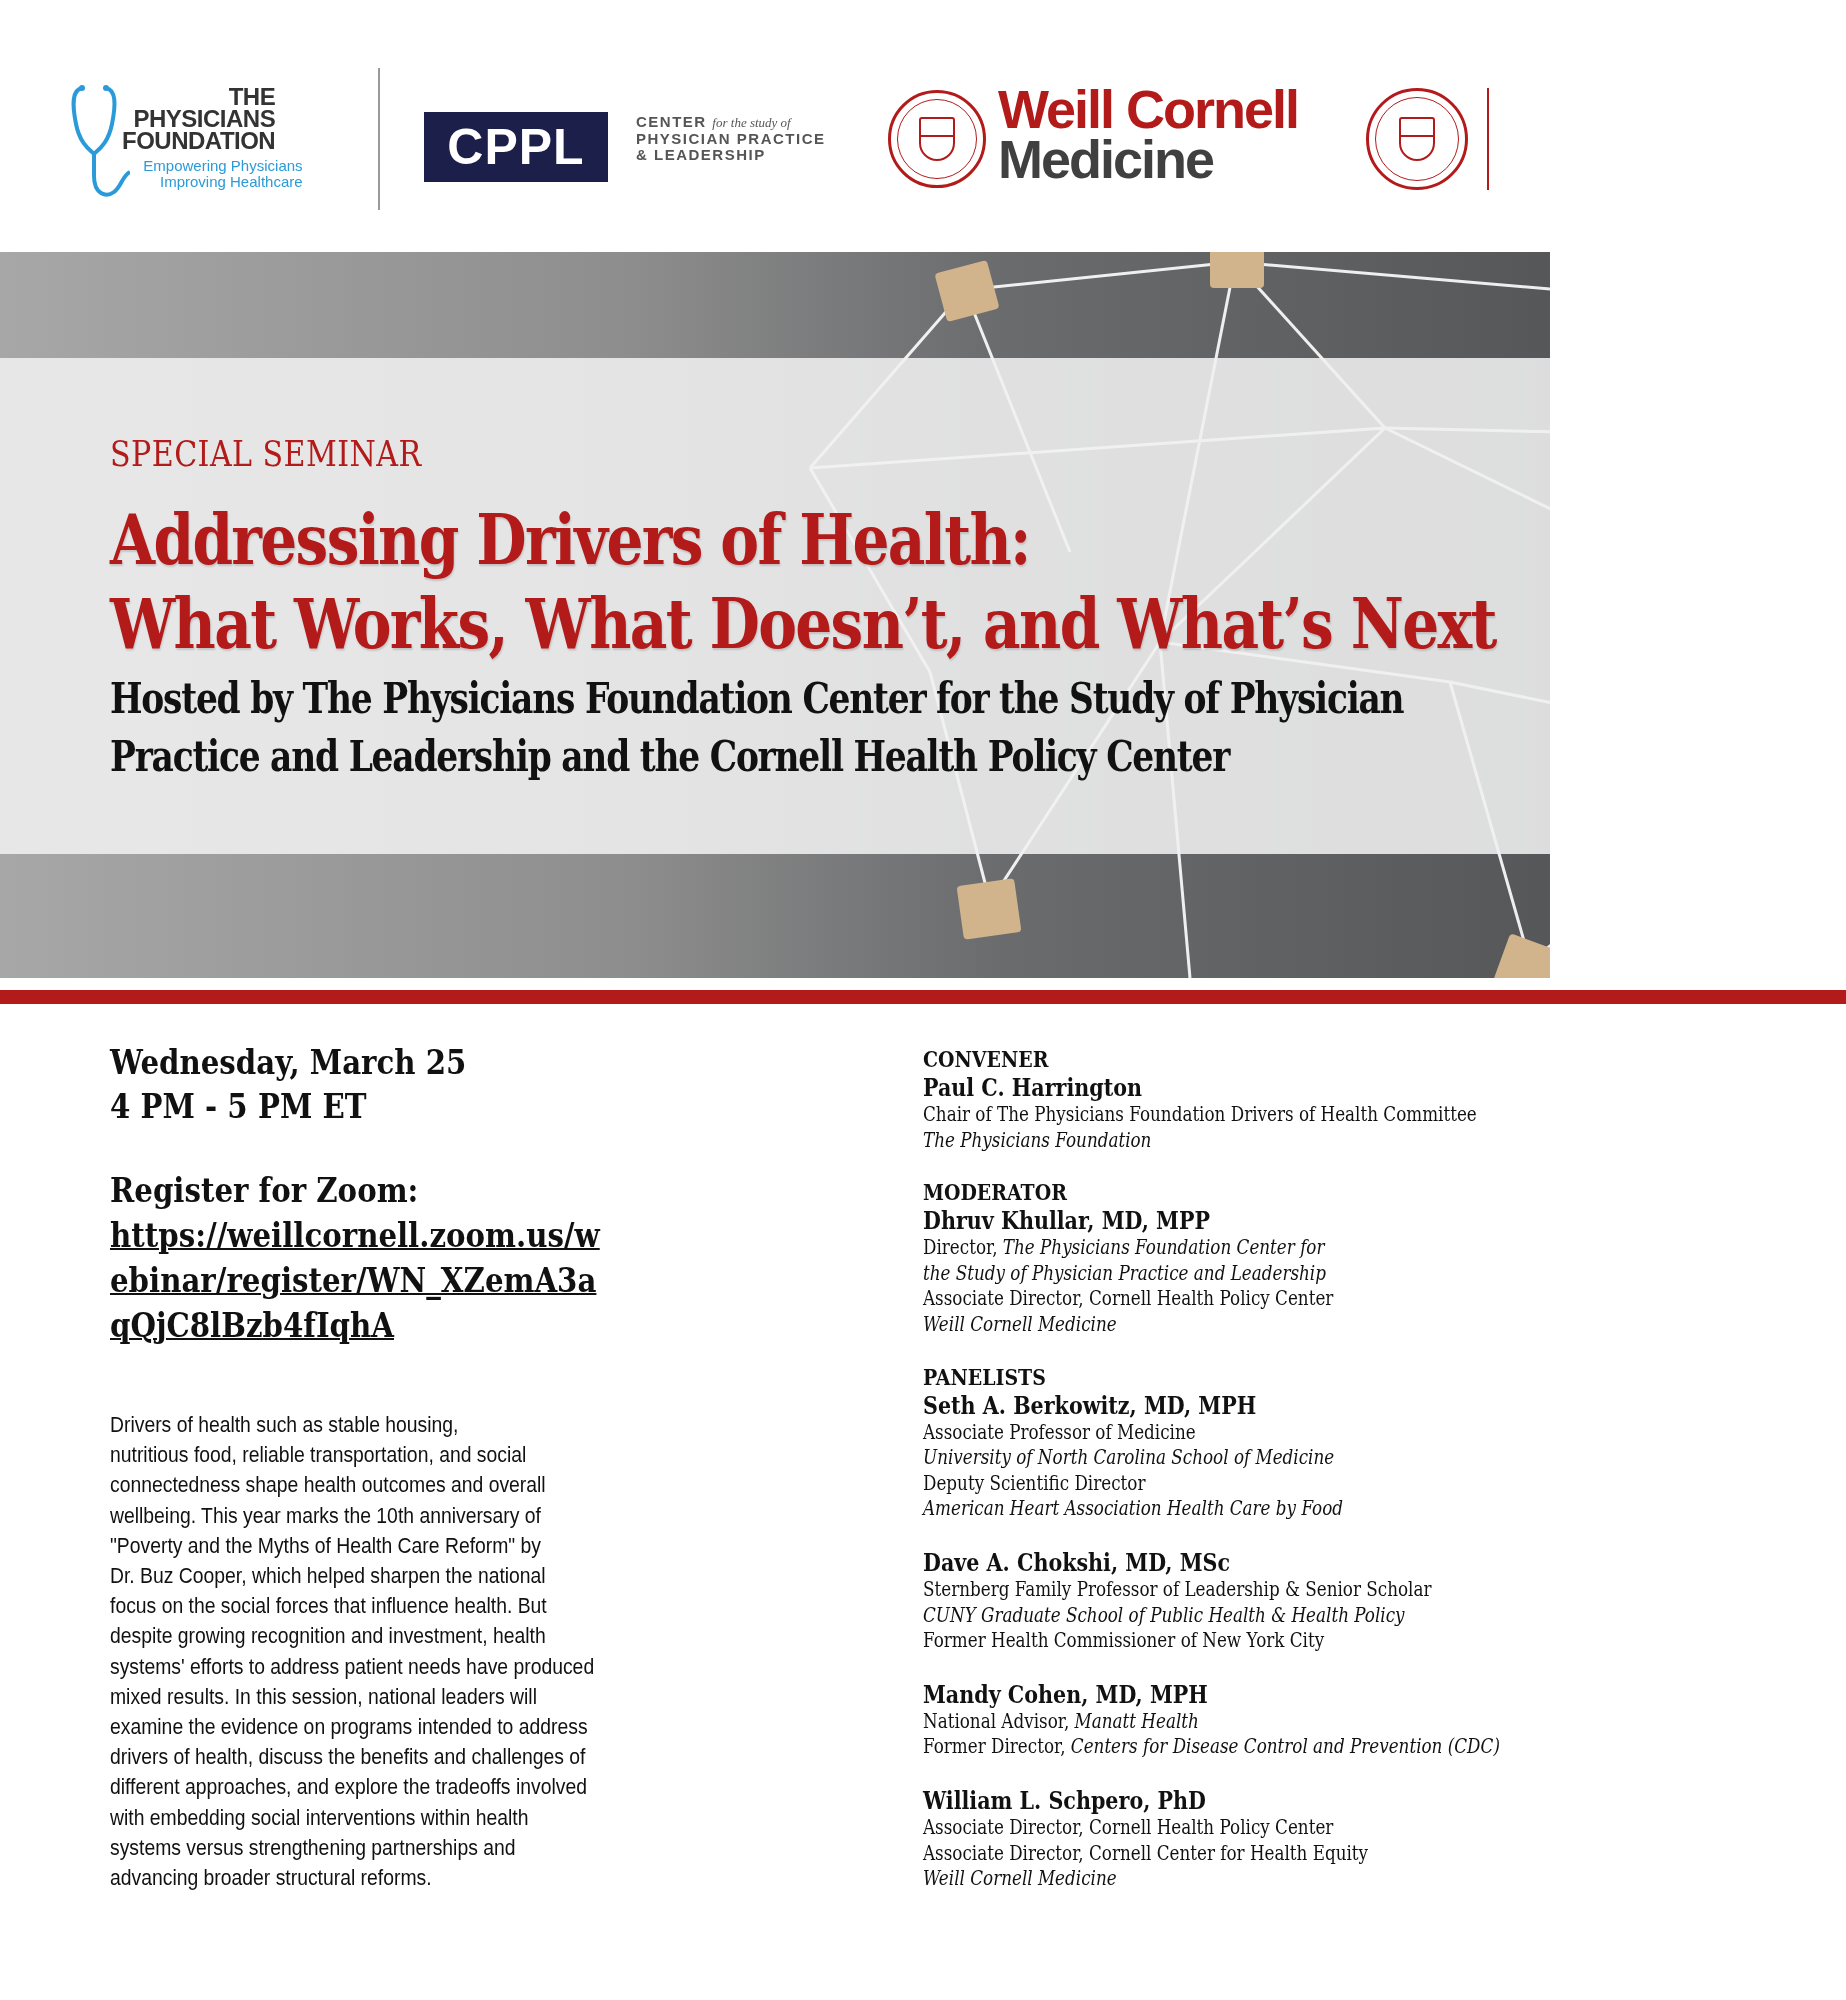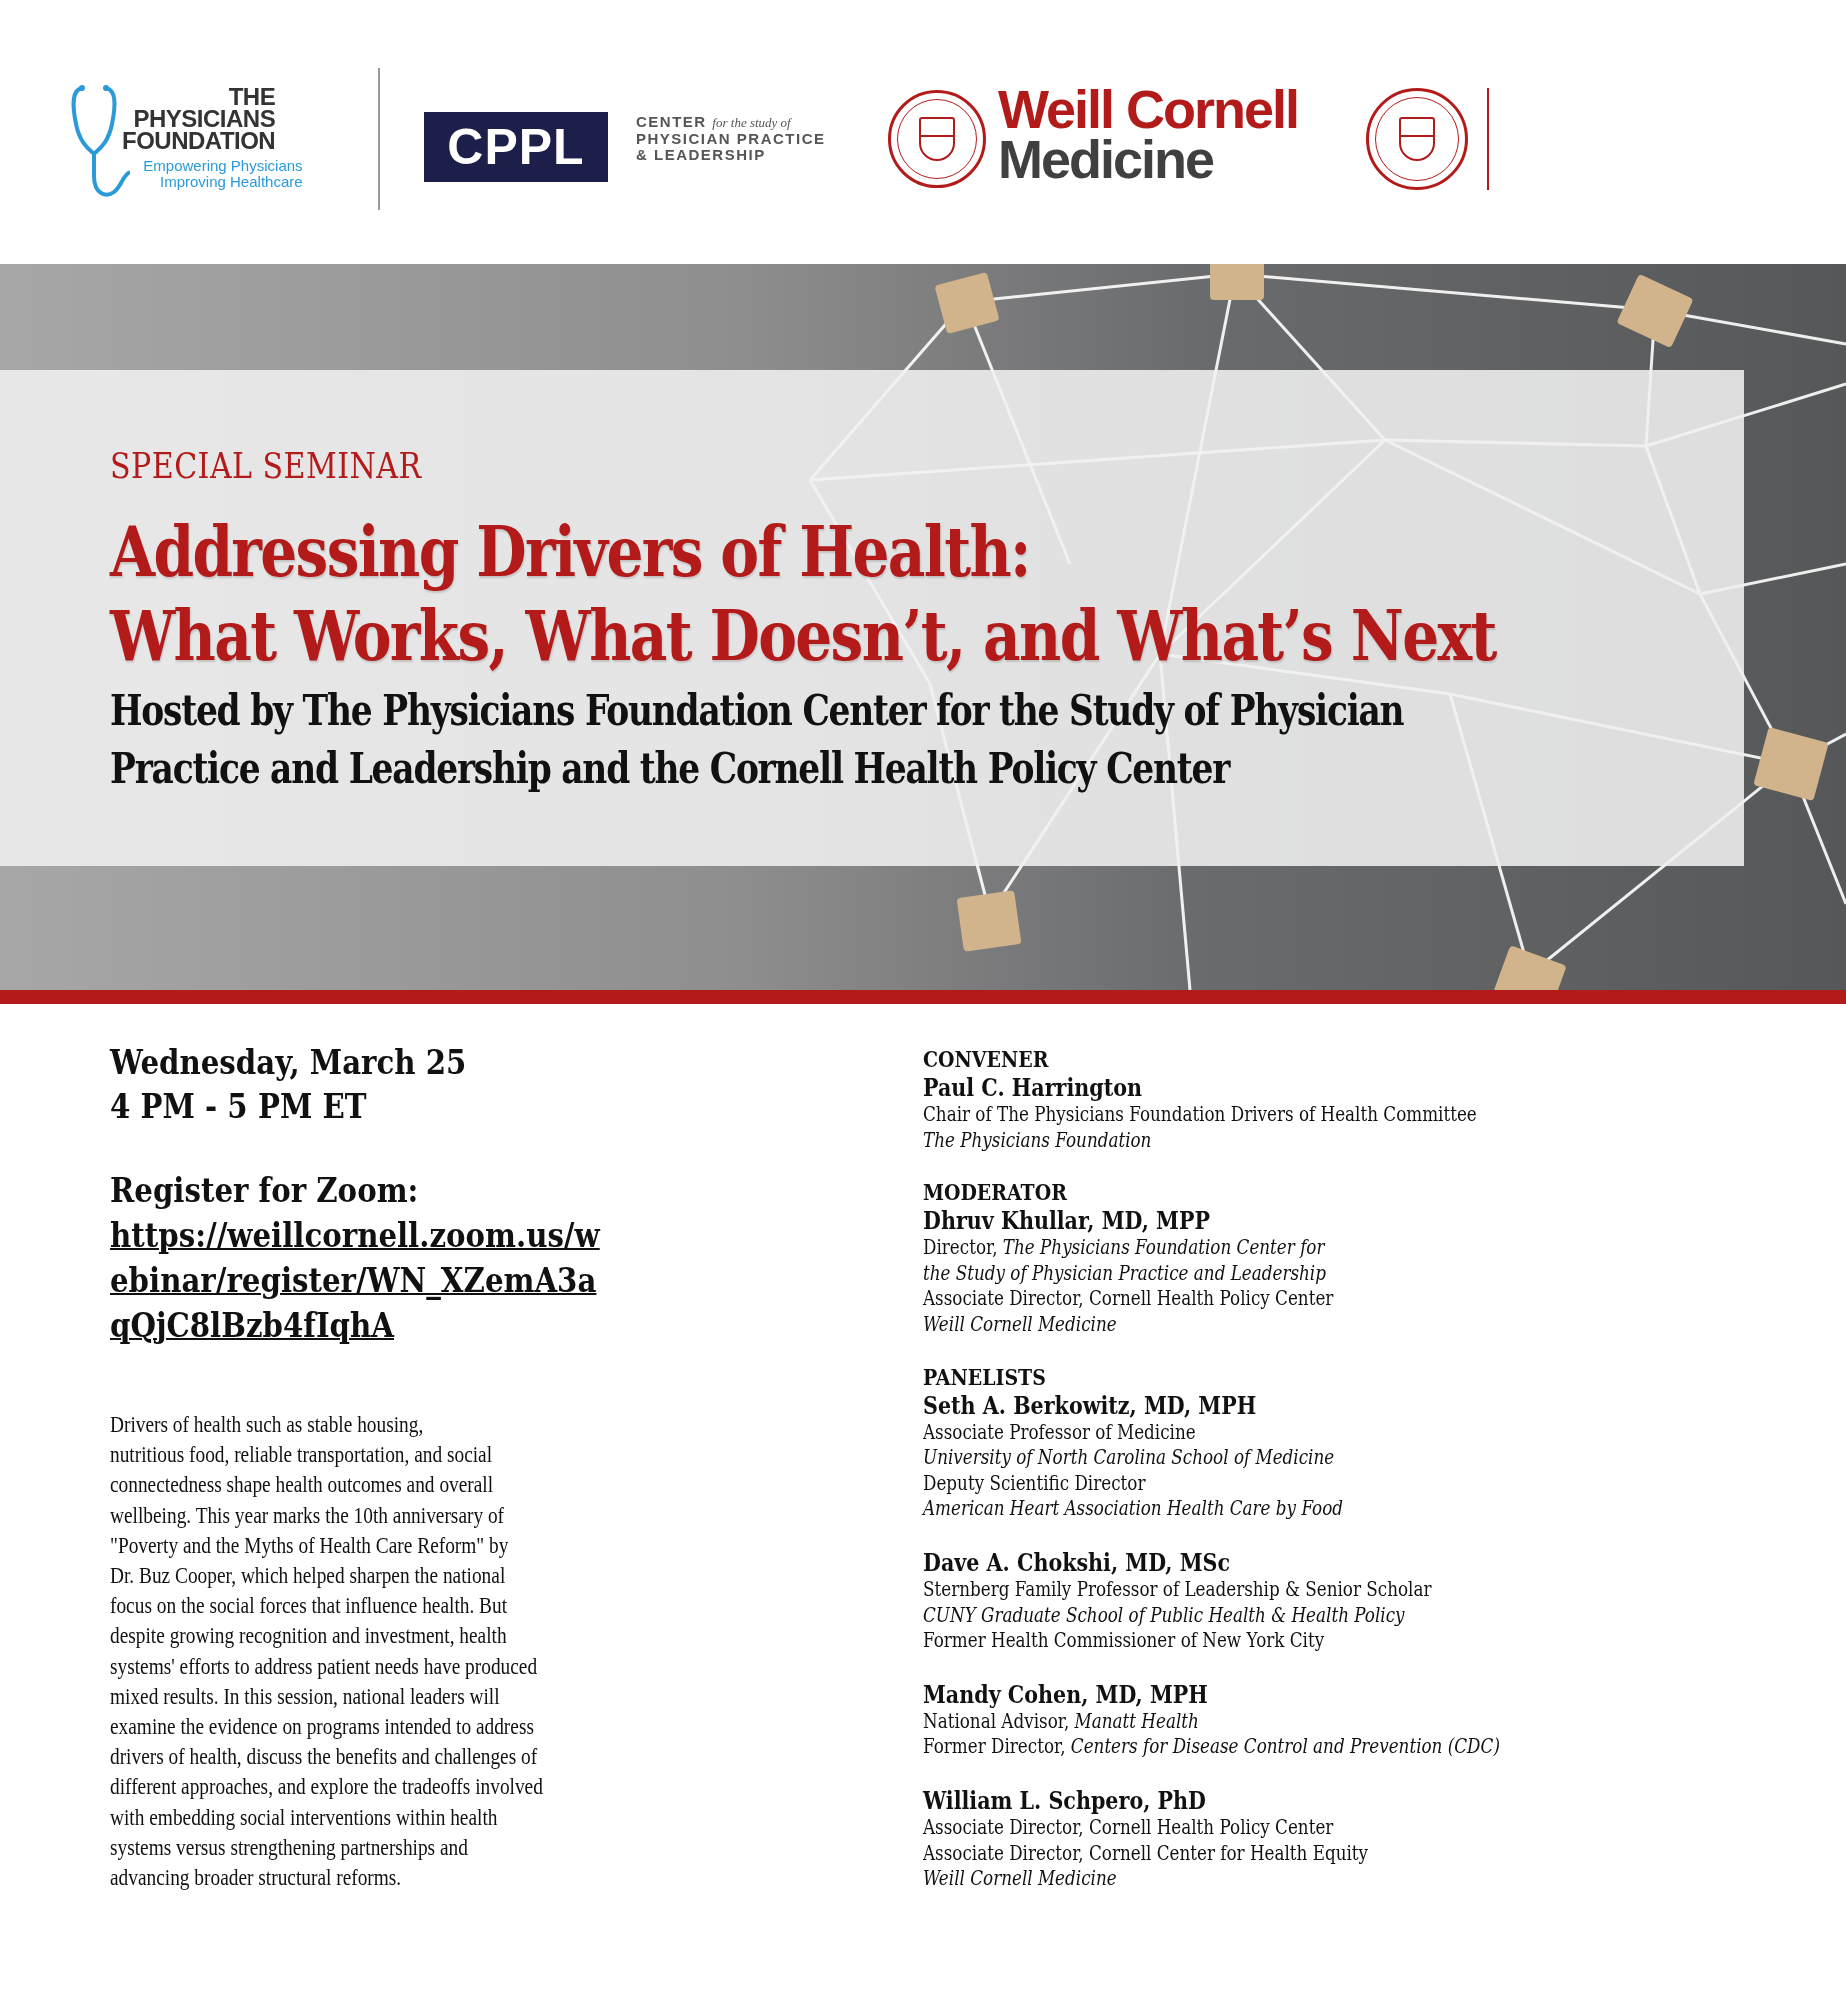--- a/index.html
+++ b/index.html
@@ -33,42 +33,42 @@
   .wcm-text { position: absolute; left: 998px; top: 84px; font-family: "Liberation Sans", sans-serif; font-weight: 700;
               font-size: 54px; line-height: 50px; letter-spacing: -2px; }
   .wcm-text .w { color: #b31b1b; display: block; }
   .wcm-text .m { color: #404040; display: block; }
   .seal-cu { left: 1366px; top: 88px; width: 102px; height: 102px; }
   .cu-div { position: absolute; left: 1487px; top: 88px; width: 2px; height: 102px; background: #b31b1b; }
   .cu-text { position: absolute; left: 1507px; top: 96px; font-family: "Liberation Serif", serif; font-size: 40px;
              line-height: 42px; color: #222; }
 
   
-  .banner { position: absolute; left: 0; top: 264px; width: 1846px; height: 726px;
+  .banner { position: absolute; left: 0; top: 252px; width: 1550px; height: 726px;
             background: linear-gradient(90deg, #a7a7a7 0%, #8e8e8e 40%, #6a6b6d 65%, #555759 100%); overflow: hidden; }
   .banner svg.net { position: absolute; left: 0; top: 0; }
   .overlay { position: absolute; left: 0; top: 106px; width: 1744px; height: 496px; background: rgba(240,240,240,0.88); }
   .kicker { position: absolute; left: 110px; top: 182px; font-family: "DejaVu Serif", serif; font-size: 35px;
             color: #b31b1b; letter-spacing: 0.5px; transform: scaleX(0.86); transform-origin: left; }
   .title { position: absolute; left: 110px; top: 246px; font-family: "DejaVu Serif", serif; font-weight: 700;
            font-size: 70px; line-height: 84px; color: #b31b1b; letter-spacing: -2px; transform: scaleX(0.83); transform-origin: left;
            text-shadow: 1px 2px 2px rgba(0,0,0,0.15); white-space: nowrap; }
   .subtitle { position: absolute; left: 110px; top: 418px; font-family: "DejaVu Serif", serif; font-weight: 700;
               font-size: 42px; line-height: 58px; color: #111; letter-spacing: -1.5px; transform: scaleX(0.82); transform-origin: left;
               white-space: nowrap; }
   .red-stripe { position: absolute; left: 0; top: 990px; width: 1846px; height: 14px; background: #b31b1b; }
 
   
   .left { position: absolute; left: 110px; top: 1040px; width: 650px; }
   .date { font-family: "DejaVu Serif", serif; font-weight: 700; font-size: 34px; line-height: 44px; color: #111;
           transform: scaleX(0.86); transform-origin: left; white-space: nowrap; }
   .reg { margin-top: 40px; font-family: "DejaVu Serif", serif; font-weight: 700; font-size: 34px; line-height: 45px; color: #111;
          transform: scaleX(0.86); transform-origin: left; white-space: nowrap; }
   .reg a { color: #111; text-decoration: underline; text-decoration-thickness: 2px; display: block; }
-  .desc { position: absolute; left: 110px; top: 1410px; width: 640px; font-family: Liberation Serif, serif; font-size: 22.5px;
+  .desc { position: absolute; left: 110px; top: 1410px; width: 640px; font-family: Liberation Sans, sans-serif; font-size: 22.5px;
           line-height: 30.2px; color: #111; }
   .desc span { display: block; white-space: nowrap; transform: scaleX(0.86); transform-origin: left; }
 
   
   .right { position: absolute; left: 923px; top: 1046px; width: 760px; font-family: "DejaVu Serif", serif; color: #111; }
   .right .line { display: block; white-space: nowrap; transform: scaleX(0.86); transform-origin: left; }
   .role { font-weight: 700; font-size: 22px; line-height: 27px; }
   .pname { font-weight: 700; font-size: 24px; line-height: 29px; }
   .aff { font-size: 19.5px; line-height: 25.6px; }
   .aff i, .aff.it { font-style: italic; }

